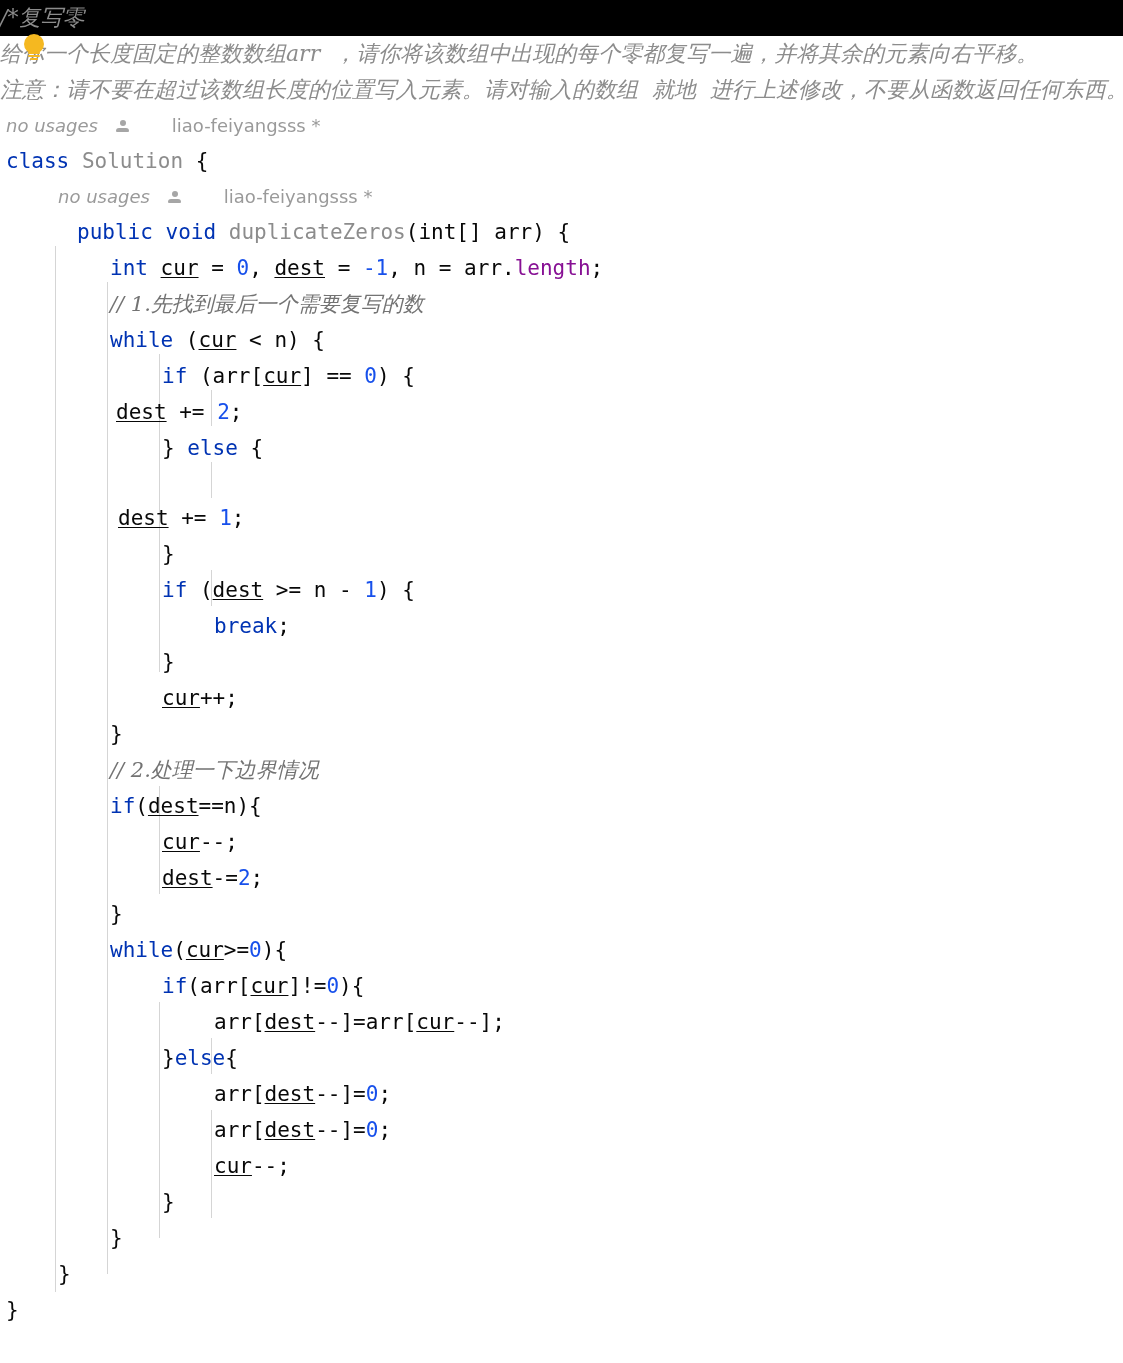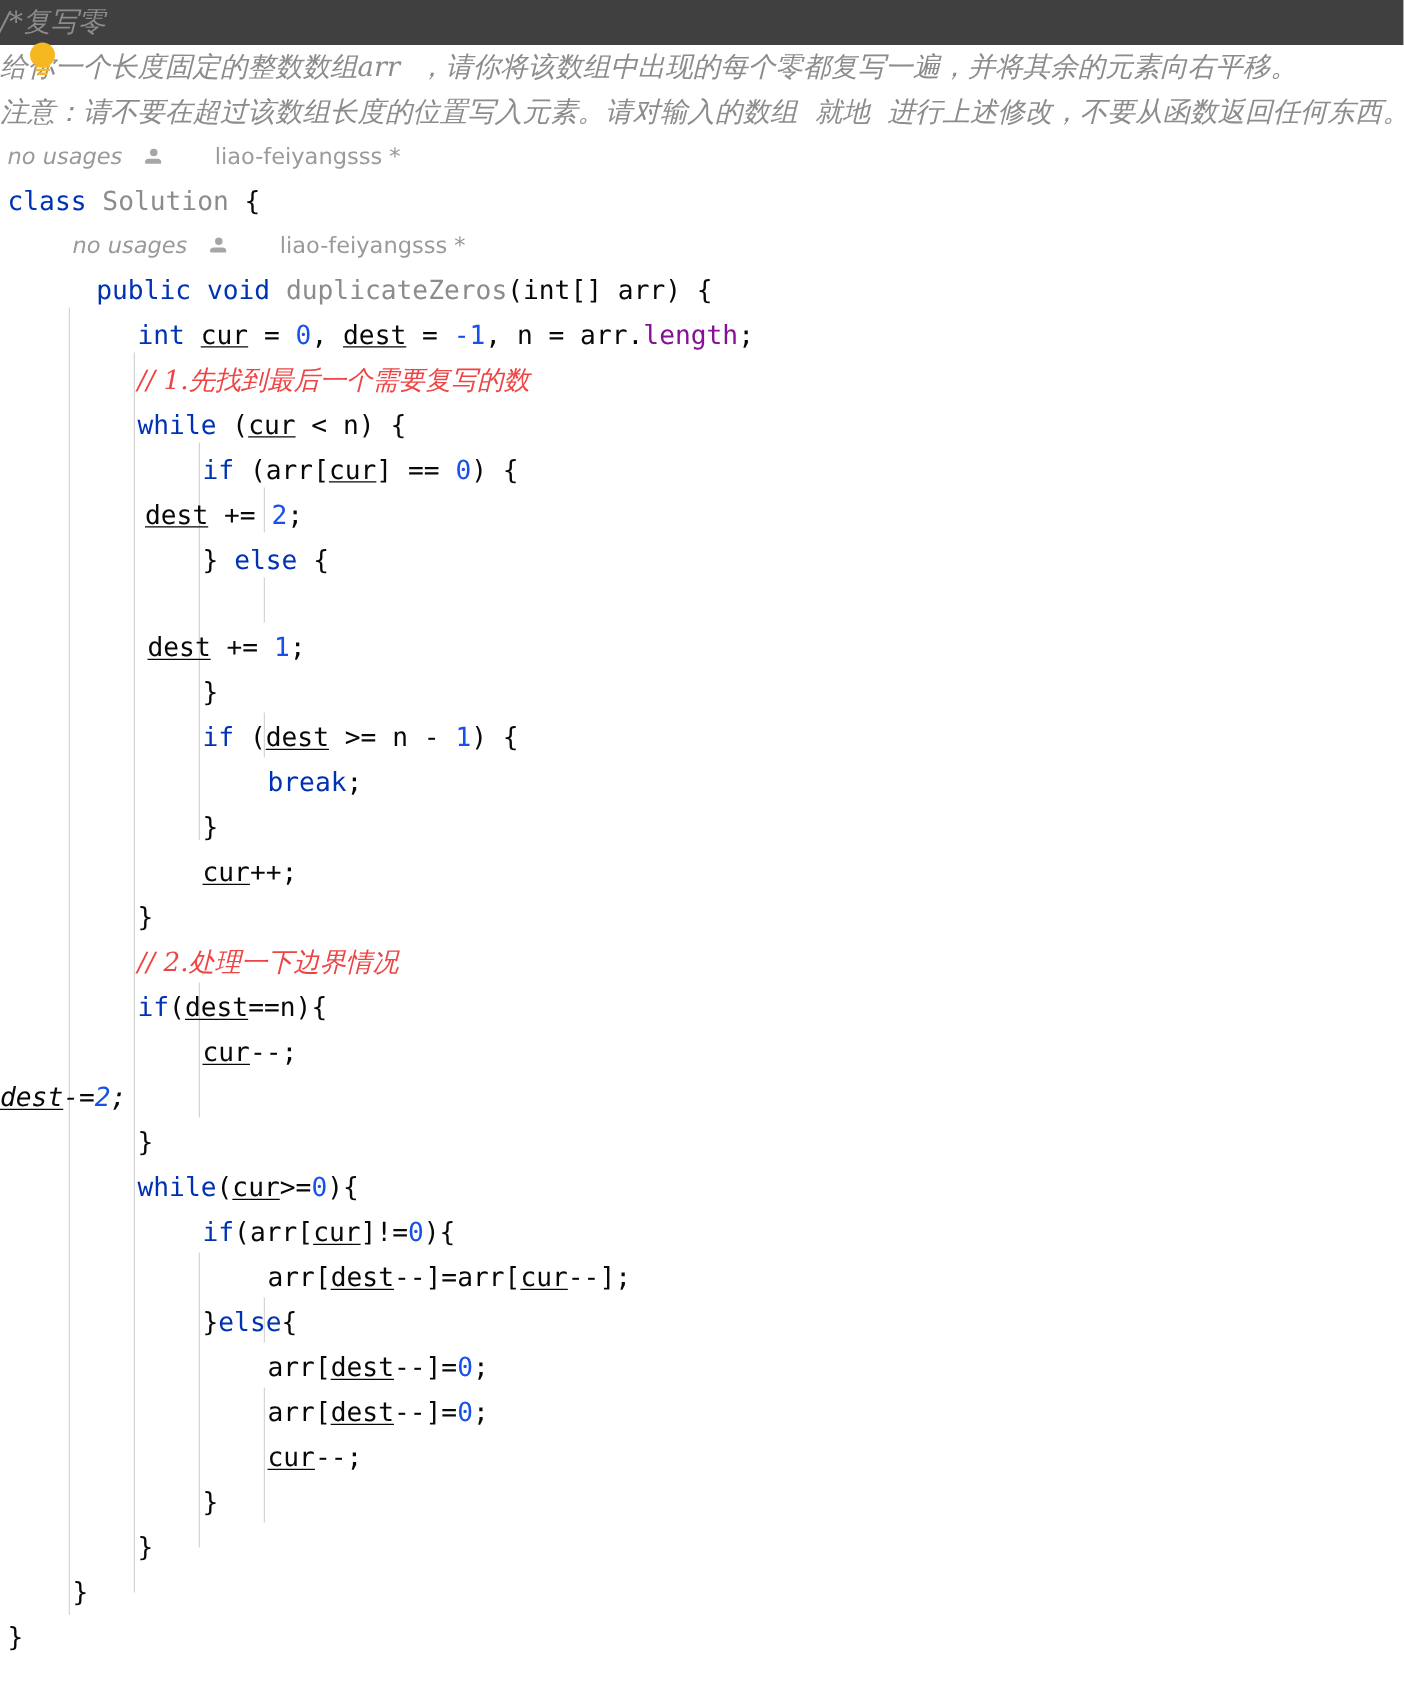--- a/index.html
+++ b/index.html
@@ -24,37 +24,37 @@
   .line {
     position: relative;
     height: 36px;
     line-height: 36px;
     white-space: pre;
     font-family: "DejaVu Sans Mono", "Liberation Mono", monospace;
     font-size: 21px;
     color: #080808;
   }
   .caret-line {
-    background: #404040;
+    background: #000000;
   }
   
   .kw      { color: #0033b3; }
   .num     { color: #1750eb; }
   .grey    { color: #8c8c8c; }
   .field   { color: #871094; }
   .punc    { color: #080808; }
   .localvar{
     color: #080808;
     text-decoration: underline;
     text-decoration-color: #080808;
     text-underline-offset: 2px;
     text-decoration-thickness: 1px;
   }
   .cmt {
-    color: #ef4444;
+    color: #737373;
     font-style: italic;
     font-family: "DejaVu Serif", "Liberation Serif", serif;
   }
   .blockcmt {
     color: #8c8c8c;
     font-style: italic;
     font-family: "DejaVu Serif", "Liberation Serif", serif;
     font-size: 22px;
   }
   
@@ -197,21 +197,21 @@
 
   <div class="line" style="padding-left:110px;"><span class="punc">}</span></div>
 
   <div class="line" style="padding-left:110px;"><span class="cmt">// 2.处理一下边界情况</span></div>
 
   <div class="line" style="padding-left:110px;"><span class="kw">if</span><span class="punc">(</span><span class="localvar">dest</span><span class="punc">==n){</span></div>
 
 
   <div class="line" style="padding-left:162px;"><span class="localvar">cur</span><span class="punc">--;</span></div>
 
-  <div class="line" style="font-style:italic;"><span class="localvar">dest</span><span class="punc">-=</span><span class="num">2</span><span class="punc">;</span></div>
+  <div class="line" style="padding-left:162px;"><span class="localvar">dest</span><span class="punc">-=</span><span class="num">2</span><span class="punc">;</span></div>
 
   <div class="line" style="padding-left:110px;"><span class="punc">}</span></div>
 
 
   <div class="line" style="padding-left:110px;"><span class="kw">while</span><span class="punc">(</span><span class="localvar">cur</span><span class="punc">&gt;=</span><span class="num">0</span><span class="punc">){</span></div>
 
   <div class="line" style="padding-left:162px;"><span class="kw">if</span><span class="punc">(arr[</span><span class="localvar">cur</span><span class="punc">]!=</span><span class="num">0</span><span class="punc">){</span></div>
 
   <div class="line" style="padding-left:214px;"><span class="punc">arr[</span><span class="localvar">dest</span><span class="punc">--]=arr[</span><span class="localvar">cur</span><span class="punc">--];</span></div>
 

